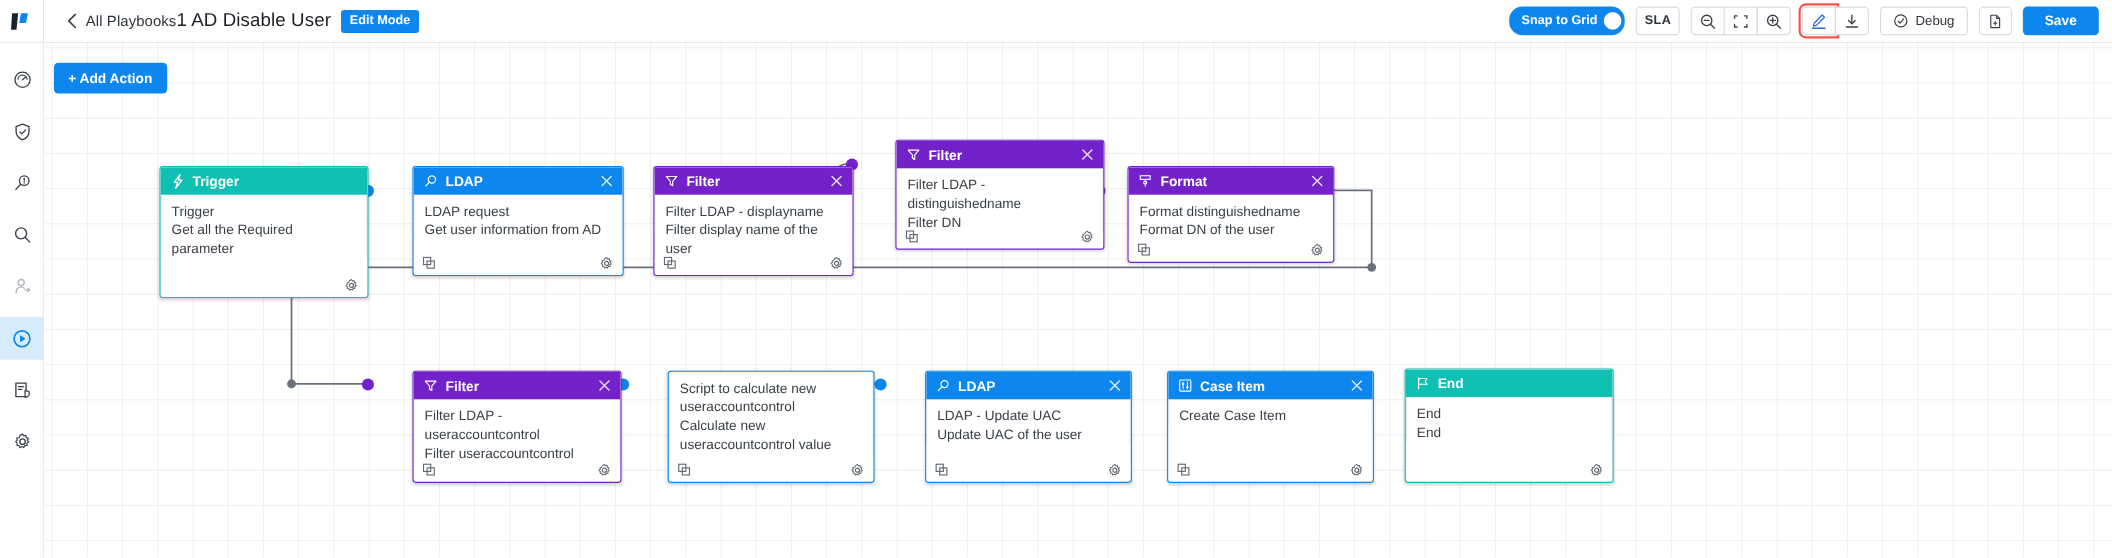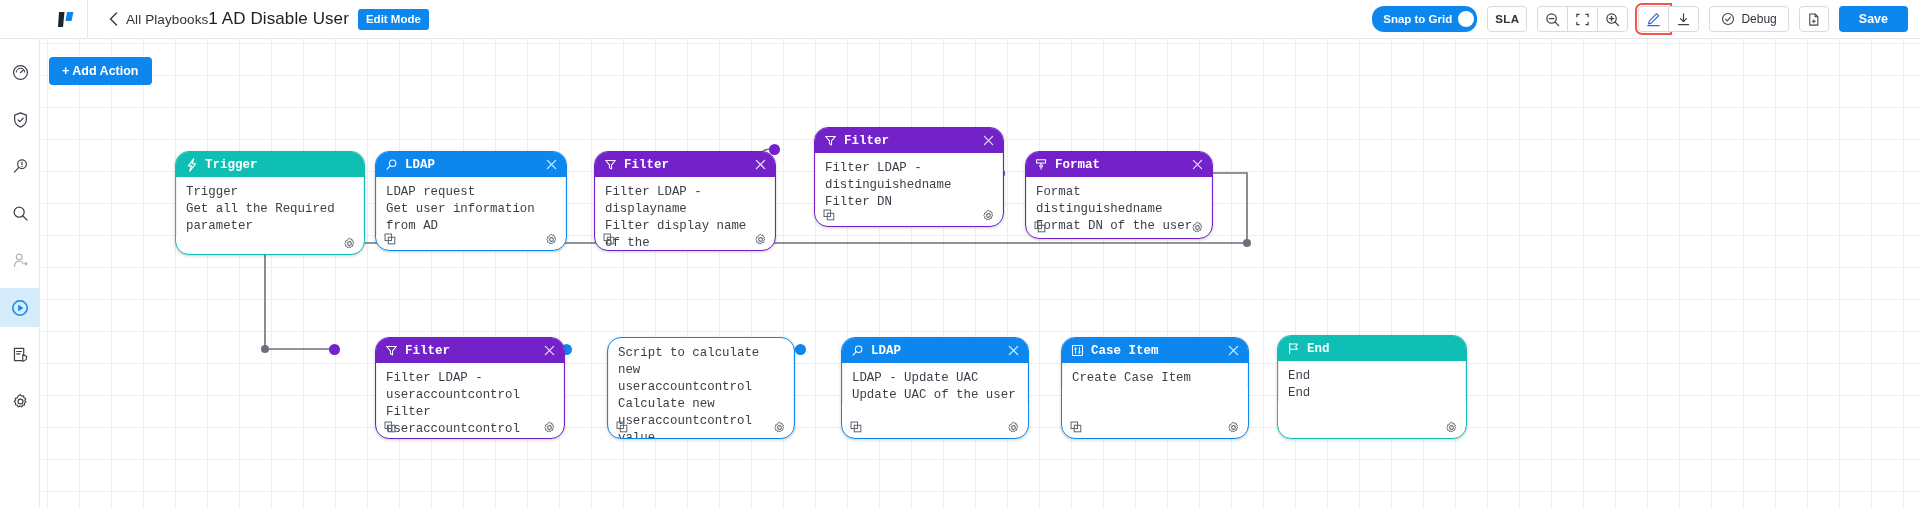--- a/index.html
+++ b/index.html
@@ -9,21 +9,21 @@
     background: #ffffff;
     overflow: hidden;
   }
 
   
   .topbar {
     position: absolute; top: 0; left: 0;
     width: 1920px; height: 39px;
     background: #ffffff;
     border-bottom: 1px solid #e3e6ea;
-    display: flex; align-items: center; padding-left: 48px;
+    display: flex; align-items: center;
   }
   .logo-cell {
     width: 40px; height: 39px;
     display: flex; align-items: center; justify-content: center;
     border-right: 1px solid #e3e6ea;
   }
   .logo-mark { display:block; }
 
   .back-chevron {
     margin-left: 18px; width: 14px; height: 14px;
@@ -119,24 +119,23 @@
     background: #0d86ee; color: #fff;
     font-size: 12.5px; font-weight: bold;
     border-radius: 4px; padding: 7px 13px;
     cursor: pointer;
   }
 
   
   .node {
     position: absolute;
     background: #fff;
-    border-radius: 14px;
+    border-radius: 3px;
     box-shadow: 0 1px 3px rgba(20,30,45,.22);
     overflow: hidden;
-    font-family: Liberation Mono, monospace;
   }
   .node-head {
     height: 25px; display: flex; align-items: center;
     padding: 0 8px; color: #fff;
     font-size: 12.5px; font-weight: bold;
   }
   .node-head .nh-icon {
     width: 14px; height: 14px; margin-right: 7px;
     display: flex; align-items: center; justify-content: center;
     flex: 0 0 auto;
@@ -371,21 +370,21 @@
   <div class="port p-purple" style="left:288px;top:305px"></div>
   <div class="port p-purple" style="left:479px;top:305px"></div>
   <div class="port p-blue" style="left:520px;top:305px"></div>
   <div class="port p-blue" style="left:709px;top:305px"></div>
   <div class="port p-blue" style="left:754px;top:305px"></div>
   <div class="port p-blue" style="left:943px;top:305px"></div>
   <div class="port p-blue" style="left:974px;top:305px"></div>
   <div class="port p-blue" style="left:1163px;top:305px"></div>
   <div class="port p-teal" style="left:1191px;top:305px"></div>
 
-  <div class="node c-teal" style="left:134px;top:112px;width:190px;height:104px">
+  <div class="node c-teal" style="left:104px;top:112px;width:190px;height:120px">
     <div class="node-head">
       <span class="nh-icon">
         <svg width="13" height="14" viewBox="0 0 14 16">
             <path d="M9.5 1 L3.5 9 H7 L5 15 L11.5 6.6 H7.8 Z" fill="none" stroke="#fff" stroke-width="1.35" stroke-linejoin="round"></path>
           </svg>
       </span>
       <span class="nh-title">Trigger</span>
     </div>
     <div class="node-body">
       <div class="node-line">Trigger</div>

